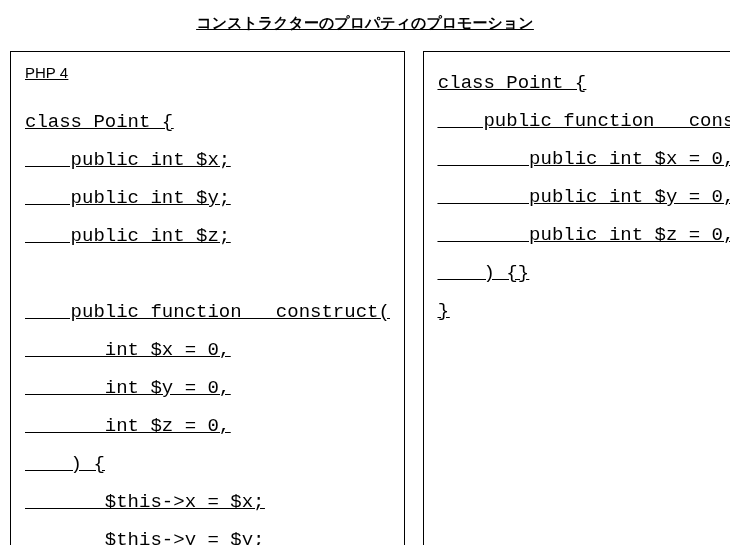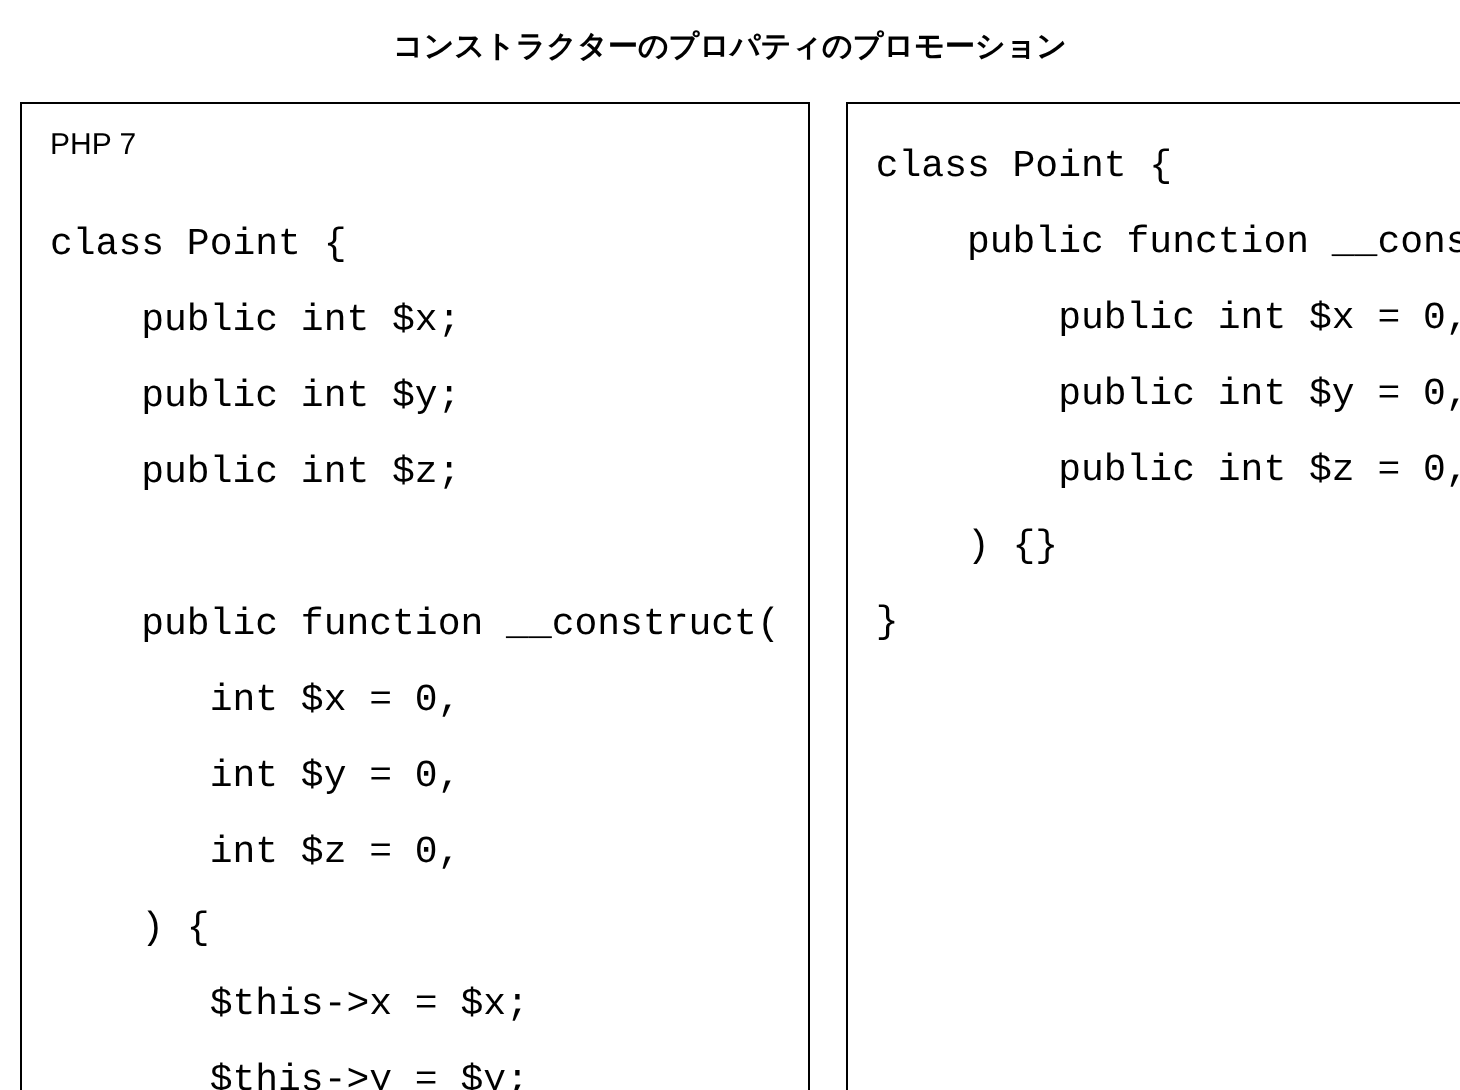--- a/index.html
+++ b/index.html
@@ -1,18 +1,19 @@
 <!DOCTYPE html>
 <html><head>
   <meta charset="utf-8">
   <style>
     * {
       margin: 0;
       padding: 0;
       box-sizing: border-box;
+      text-decoration: underline;
     }
     body {
       font-family: Arial, "Hiragino Sans", "Meiryo", sans-serif;
       background: #ffffff;
       width: 730px;
       height: 545px;
       position: relative;
     }
     .title {
       text-align: center;
@@ -47,21 +48,21 @@
       color: #000;
     }
   </style>
 </head>
 <body>
 
 <div class="title">コンストラクターのプロパティのプロモーション</div>
 
 <div class="panels">
   <div class="panel">
-    <div class="panel-header">PHP 7</div>
+    <div class="panel-header">PHP 4</div>
     <div class="code">class Point {
     public int $x;
     public int $y;
     public int $z;
 
     public function __construct(
        int $x = 0,
        int $y = 0,
        int $z = 0,
     ) {

